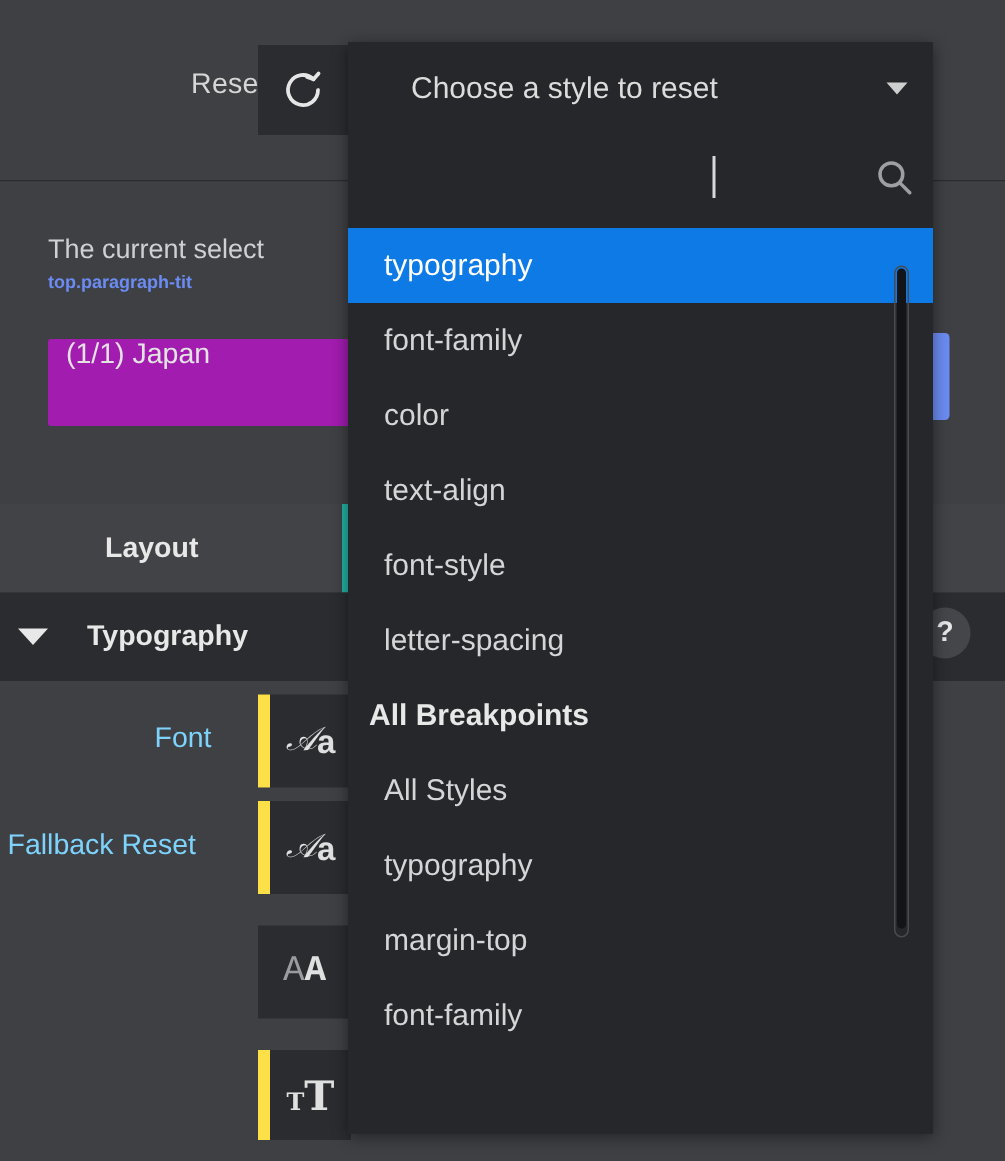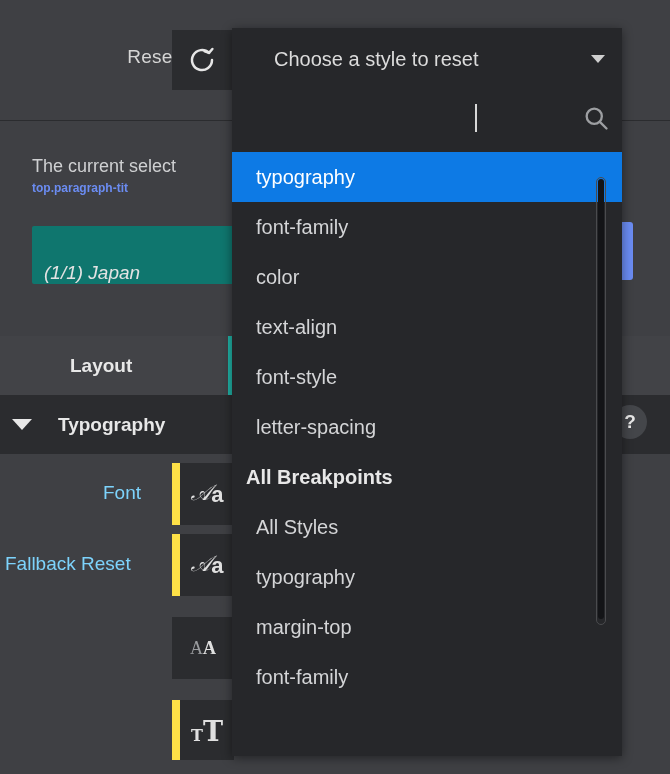--- a/index.html
+++ b/index.html
@@ -38,22 +38,22 @@
   .sel-text {
     position: absolute; left: 32px; top: 30px; width: 600px;
     font-size: 18px; color: #cfd0d2; line-height: 30px; white-space: nowrap;
   }
   .sel-link {
     position: absolute; left: 32px; top: 60px;
     font-size: 12px; color: #6b8cf2; font-weight: bold; white-space: nowrap;
   }
   .sel-field {
     position: absolute; left: 32px; top: 105px; width: 270px; height: 58px;
-    background: #0f766e; border-radius: 2px;
-    display: flex; align-items: flex-end; padding-left: 12px; font-style: italic;
+    background: #a21caf; border-radius: 2px;
+    display: flex; align-items: flex-start; padding-left: 12px;
   }
   .sel-field span { font-size: 19px; color: #e3e3e3; }
   .sel-blue-btn {
     position: absolute; left: 603px; top: 222px; width: 30px; height: 58px;
     background: #6b8cf2; border-radius: 3px;
   }
 
   
   .sect-row {
     position: absolute; left: 0; width: 670px; height: 59px;
@@ -93,21 +93,21 @@
   }
   .swatch {
     position: absolute; width: 62px; height: 62px; background: #2b2c2f;
     display: flex; align-items: center; justify-content: center;
   }
   .swatch.accent { border-left: 8px solid #fde047; }
   .swatch-glyph { color: #e0e0e0; line-height: 1; }
   .glyph-aa   { font-family: "DejaVu Serif", serif; font-size: 22px; font-style: italic; }
   .glyph-aa b { font-style: normal; font-family: "Liberation Sans", sans-serif;
                 font-size: 22px; vertical-align: -2px; }
-  .glyph-AA   { font-family: Liberation Serif, serif; font-size: 18px; }
+  .glyph-AA   { font-family: Liberation Mono, monospace; font-size: 24px; }
   .glyph-AA .thin { color: #9a9c9f; font-weight: 300; }
   .glyph-AA .bold { font-weight: bold; }
   .glyph-tT   { font-family: "DejaVu Serif", serif; font-weight: bold; }
   .glyph-tT .sm { font-size: 16px; }
   .glyph-tT .lg { font-size: 27px; }
 
   
   .dropdown {
     position: absolute; left: 232px; top: 28px; width: 390px; height: 728px;
     background: #26272a; z-index: 20;

